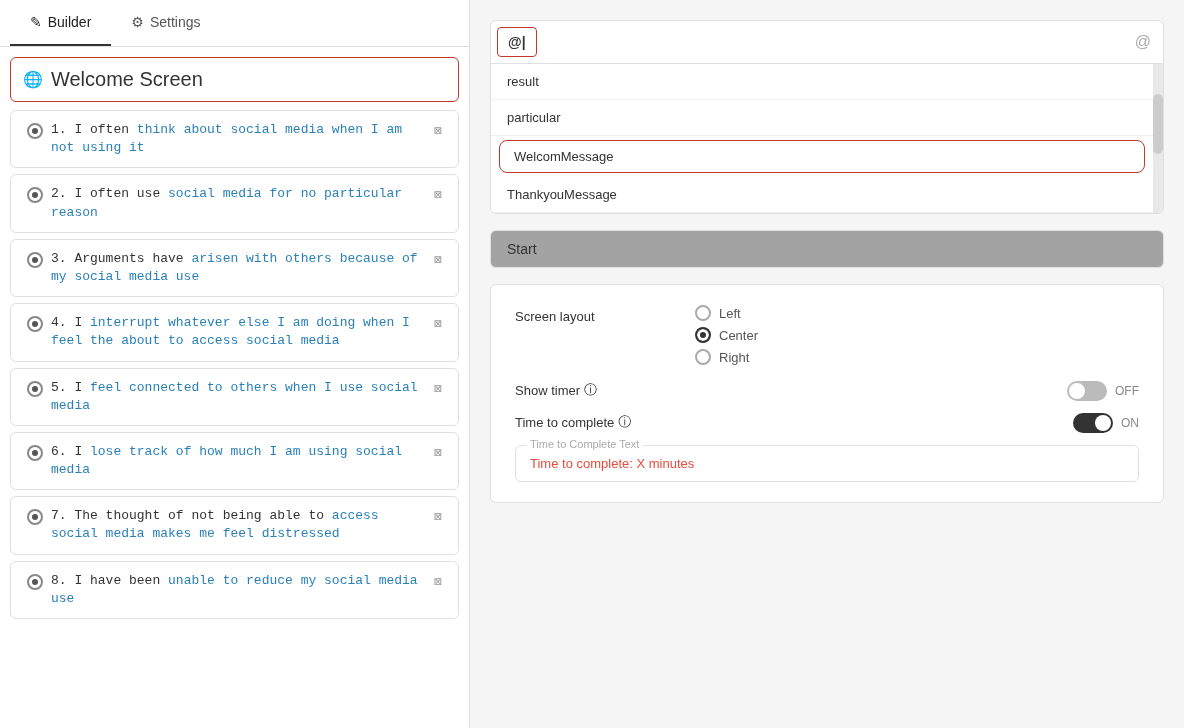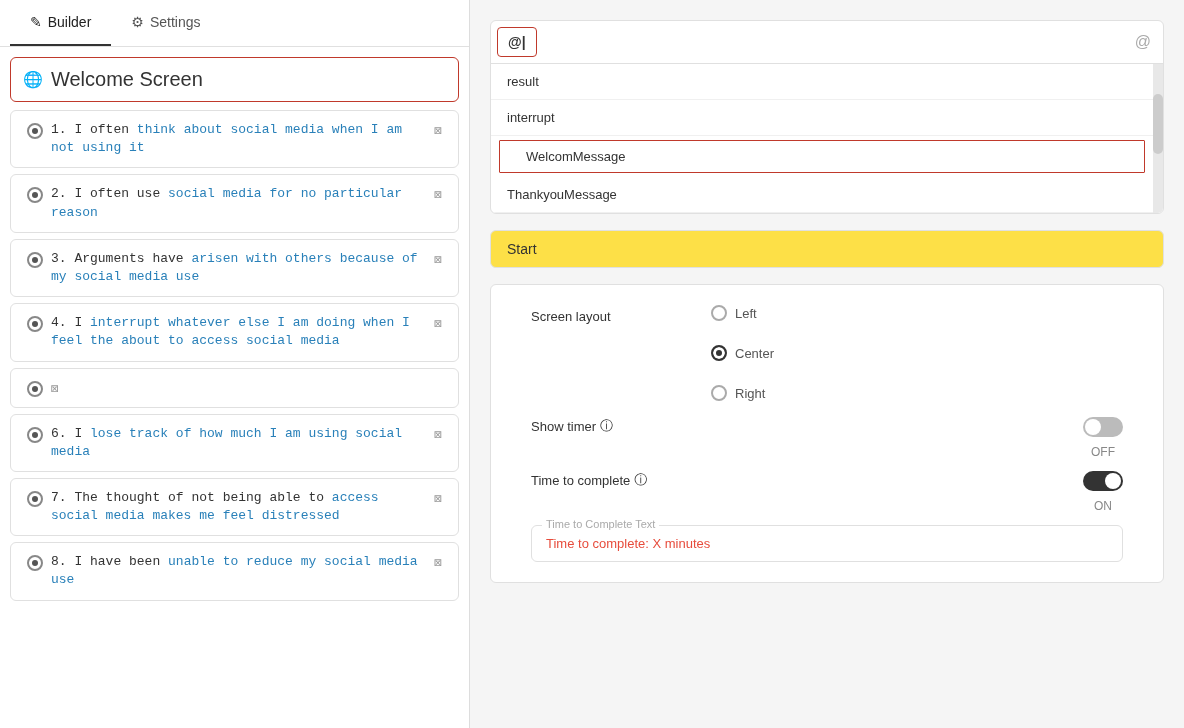--- a/index.html
+++ b/index.html
@@ -178,49 +178,49 @@
     .dropdown-item {
       padding: 10px 16px;
       font-size: 13px;
       color: #333;
       cursor: pointer;
       border-bottom: 1px solid #f0f0f0;
     }
 
     .dropdown-item.selected {
       border: 1.5px solid #c0392b;
-      border-radius: 1px;
+      border-radius: 8px;
       margin: 4px 8px;
-      padding: 8px 26px;
+      padding: 8px 14px;
       background: #fff;
     }
 
     
     .start-button-container {
-      background: #fde047;
+      background: #a3a3a3;
       border: 1.5px solid #e0e0e0;
       border-radius: 6px;
       padding: 10px 16px;
     }
 
     .start-button {
       font-size: 14px;
       color: #333;
       background: none;
       border: none;
       cursor: pointer;
       font-weight: 500;
     }
 
     
     .settings-section {
       background: #fff;
       border: 1.5px solid #e0e0e0;
       border-radius: 6px;
-      padding: 20px 40px;
+      padding: 20px 24px;
     }
 
     .settings-row {
       display: flex;
       align-items: flex-start;
       margin-bottom: 16px;
     }
 
     .settings-label {
       font-size: 13px;
@@ -229,21 +229,21 @@
       flex-shrink: 0;
       padding-top: 4px;
       display: flex;
       align-items: center;
       gap: 4px;
     }
 
     .settings-options {
       display: flex;
       flex-direction: column;
-      gap: 24px;
+      gap: 6px;
     }
 
     .radio-option {
       display: flex;
       align-items: center;
       gap: 8px;
       cursor: pointer;
     }
 
     .radio-circle {
@@ -278,21 +278,20 @@
       color: #333;
       display: flex;
       align-items: center;
       gap: 4px;
     }
 
     .toggle-right {
       display: flex;
       align-items: center;
       gap: 8px;
-      flex-direction: column;
     }
 
     .toggle-switch {
       width: 40px;
       height: 20px;
       border-radius: 10px;
       position: relative;
       cursor: pointer;
     }
 
@@ -434,20 +433,23 @@
       <div class="question-text">
         4. I <span class="highlight">interrupt whatever else I am doing when I feel the about to access social media</span>
       </div>
       <span class="question-edit-icon">⊠</span>
     </div>
 
     <div class="question-item">
       <div class="radio-dot">
           <div class="radio-dot-inner"></div>
         </div>
+      <div class="question-text">
+        5. I <span class="highlight">feel connected to others when I use social media</span>
+      </div>
       <span class="question-edit-icon">⊠</span>
     </div>
 
     <div class="question-item">
       <div class="radio-dot">
           <div class="radio-dot-inner"></div>
         </div>
       <div class="question-text">
         6. I <span class="highlight">lose track of how much I am using social media</span>
       </div>
@@ -480,21 +482,21 @@
 <div class="right-panel">
 
   <div class="dropdown-container">
     <div class="dropdown-input-row">
       <span class="at-badge">@|</span>
       <span class="at-icon-right">@</span>
     </div>
     <div class="dropdown-list-wrapper">
       <div class="dropdown-list">
         <div class="dropdown-item">result</div>
-        <div class="dropdown-item">interrupt</div>
+        <div class="dropdown-item">particular</div>
         <div class="dropdown-item selected">WelcomMessage</div>
         <div class="dropdown-item">ThankyouMessage</div>
       </div>
       <div class="scrollbar-track">
         <div class="scrollbar-thumb"></div>
       </div>
     </div>
   </div>
 
   <div class="start-button-container">

